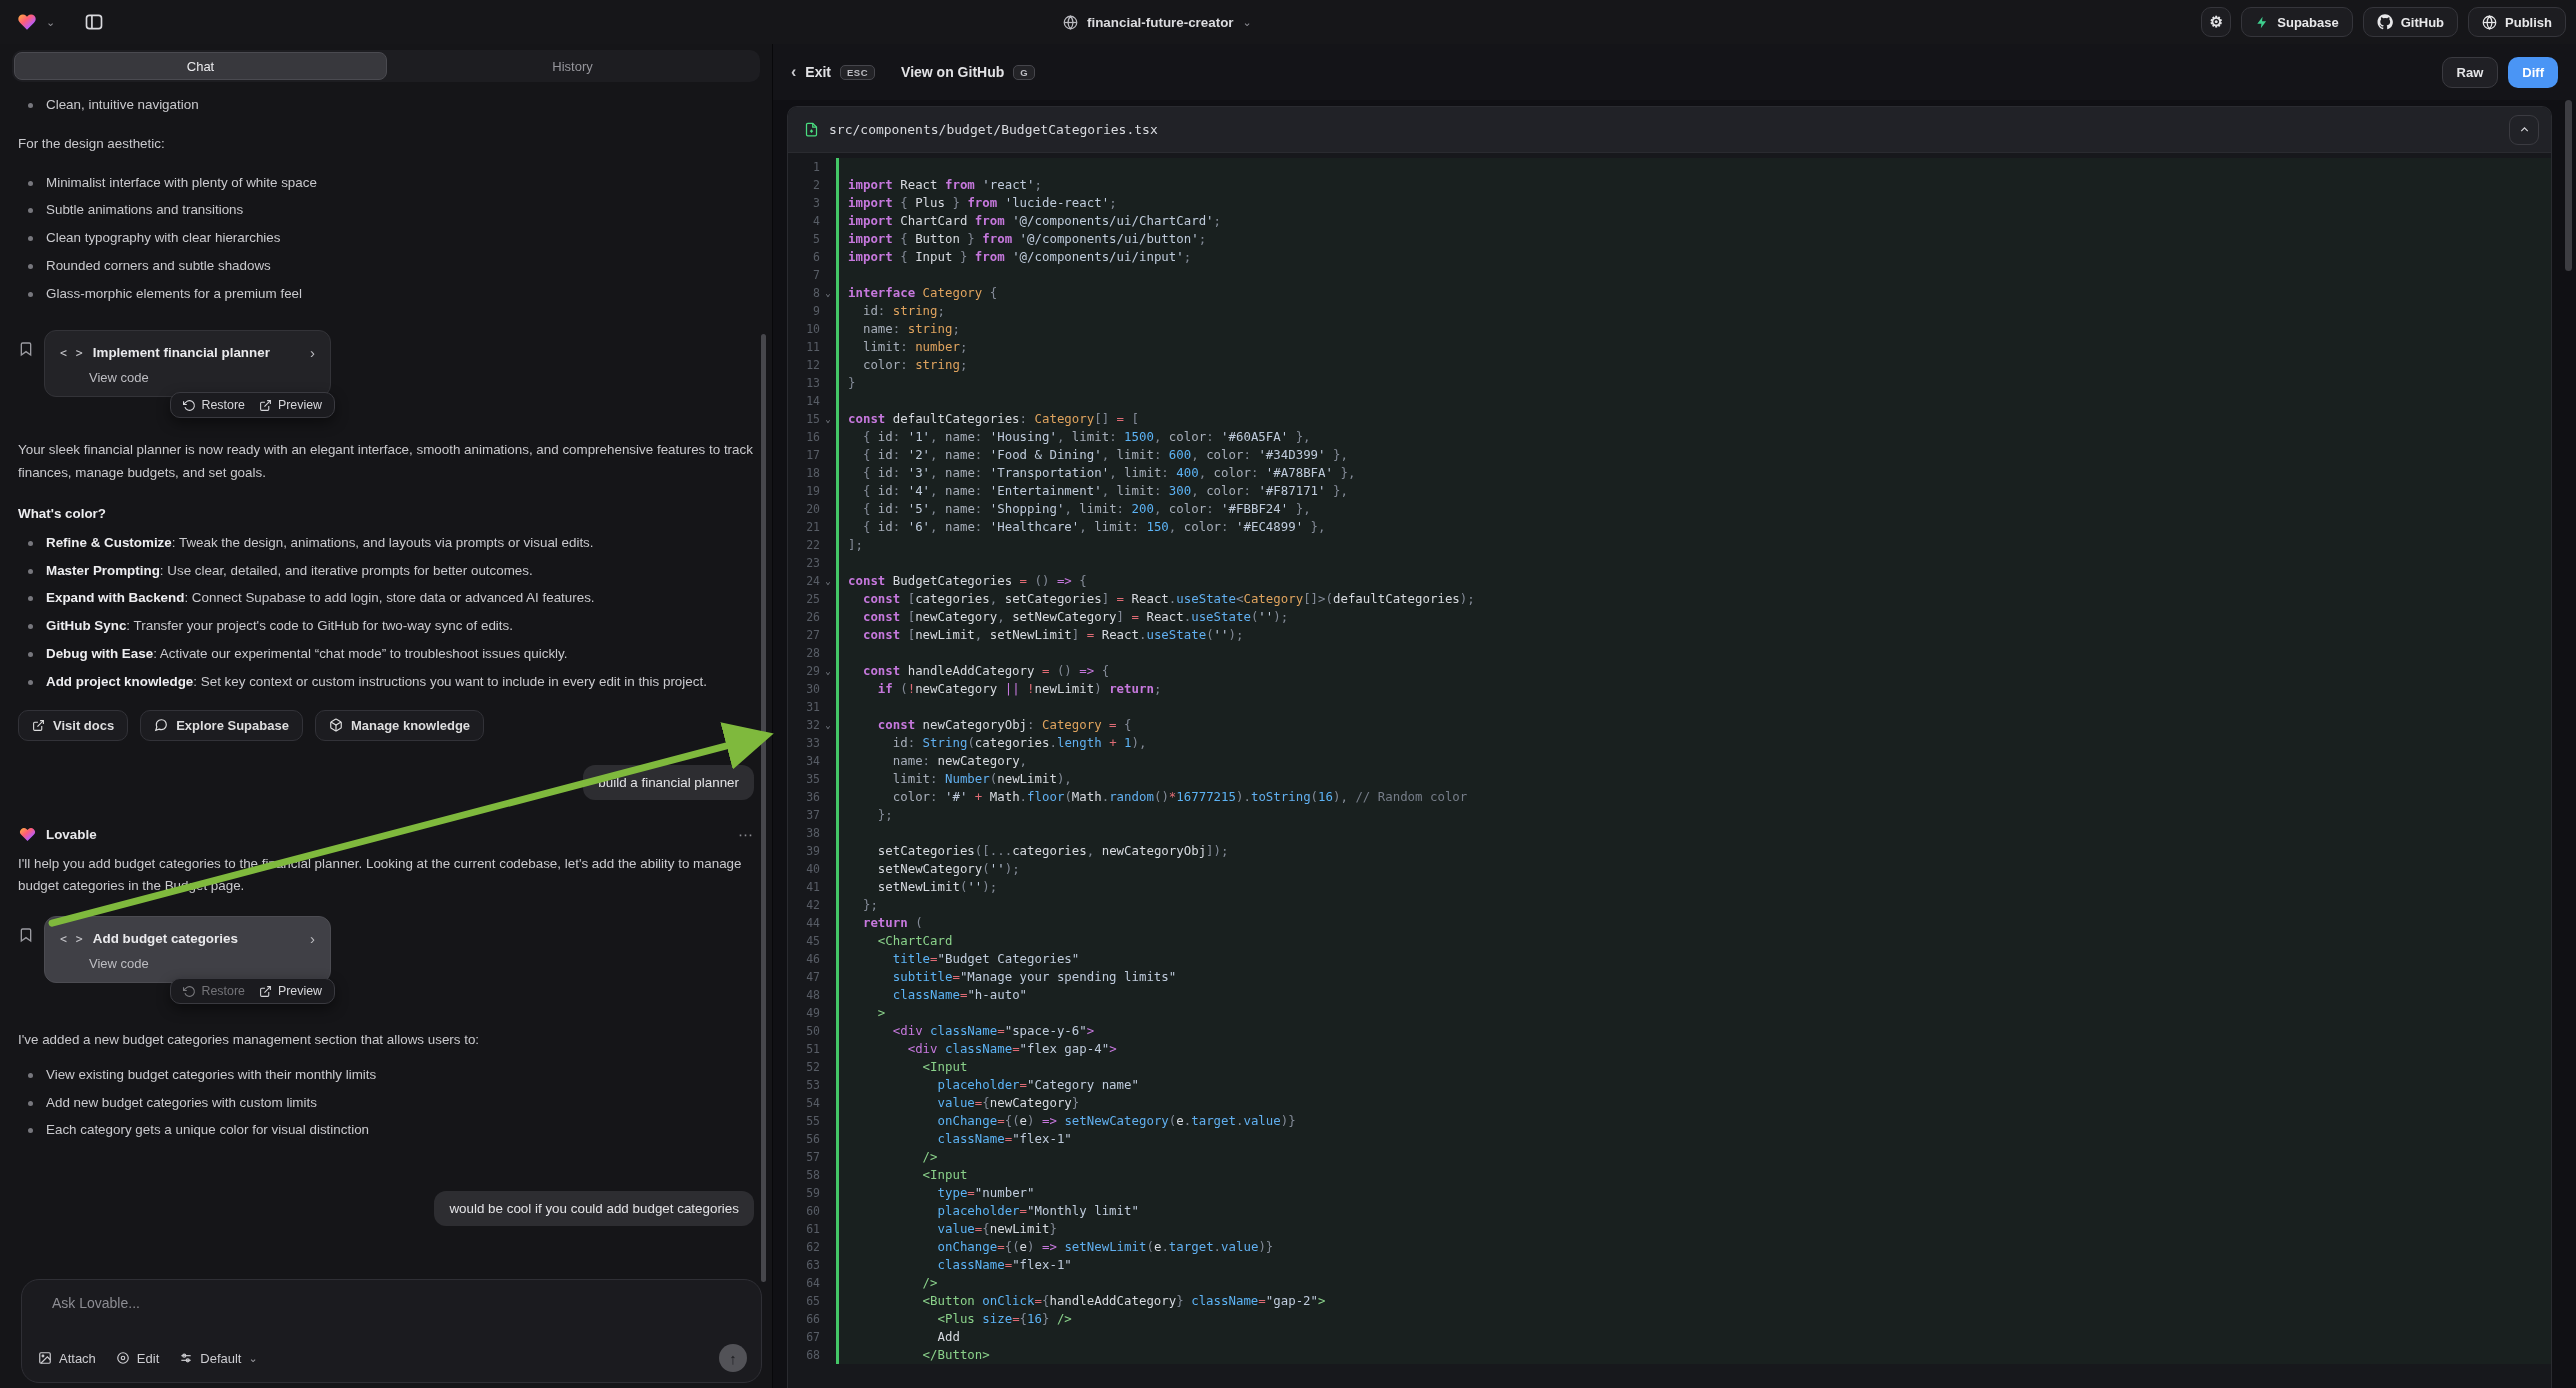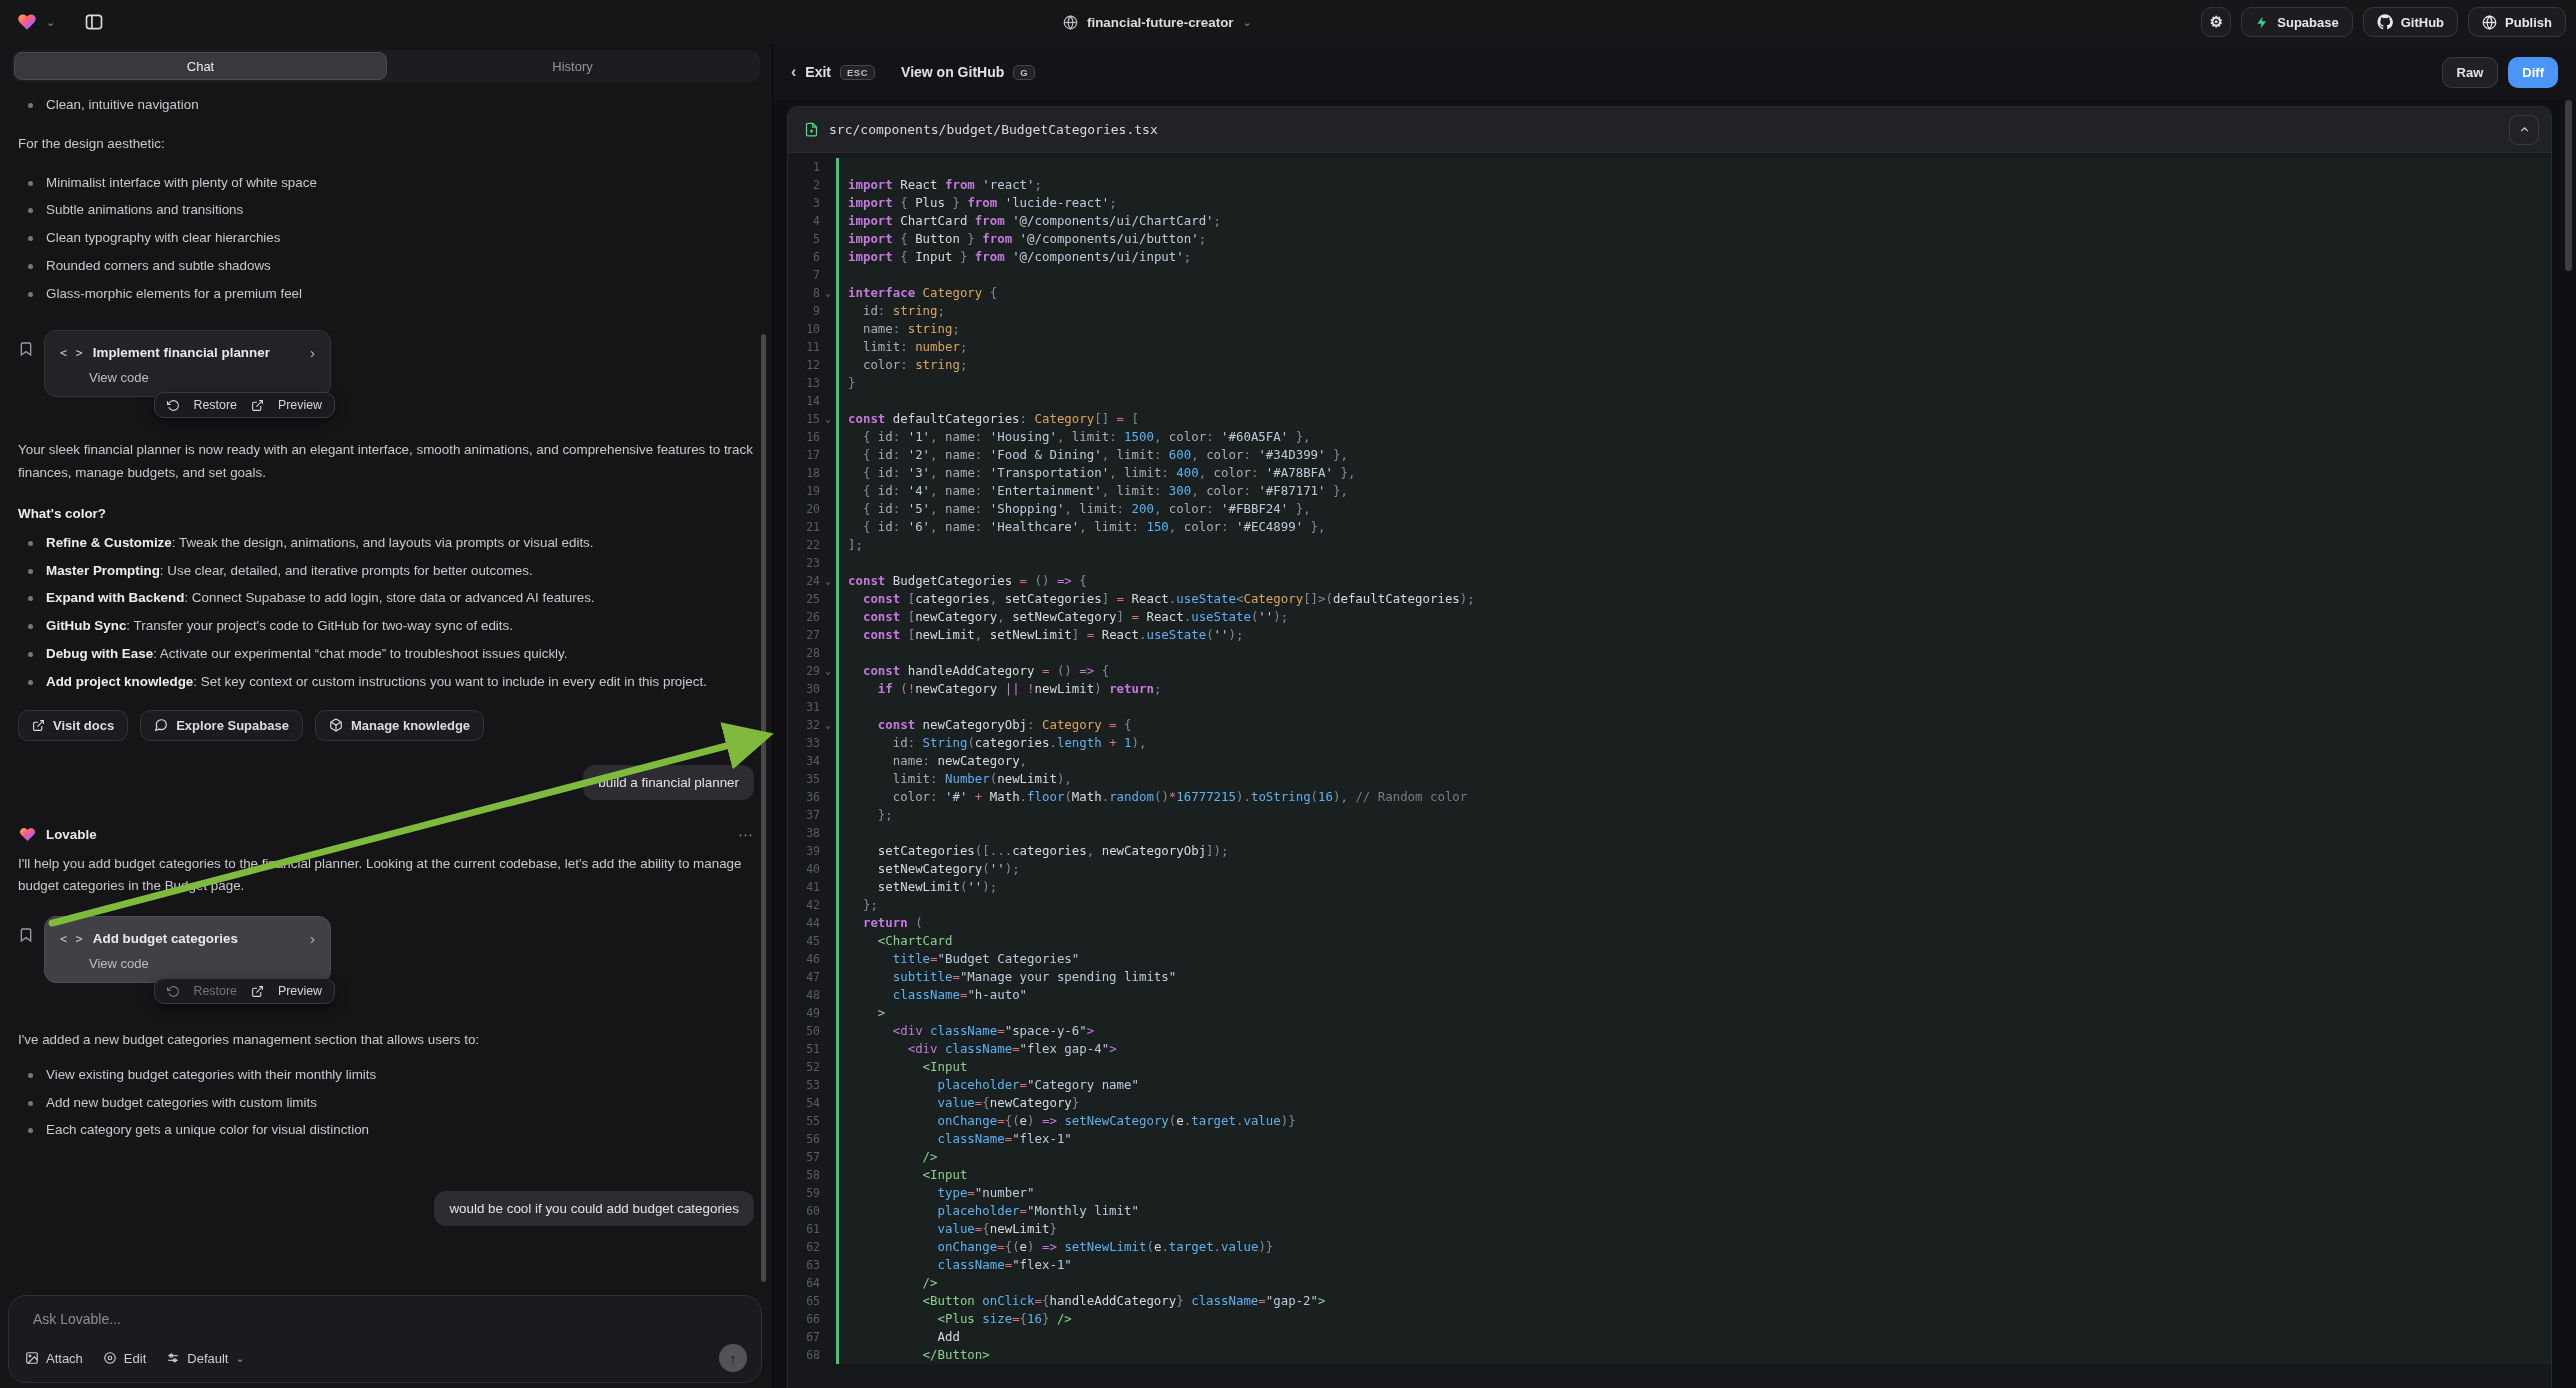--- a/index.html
+++ b/index.html
@@ -38,35 +38,35 @@
   .bm-icon { margin-top:10px; flex:0 0 auto; }
   .ver-card { position:relative; width:287px; border-radius:12px; padding:13px 15px 11px 15px; }
   .ver-card.c1 { background:#232327; border:1px solid #333338; }
   .ver-card.c2 { background:#404046; border:1px solid #4c4c52; }
   .ver-row { display:flex; align-items:center; gap:9px; }
   .code-glyph { font-family:"DejaVu Sans Mono", monospace; font-size:11.5px; color:#c5c5ca; letter-spacing:1px; }
   .ver-title { flex:1; font-size:13.4px; font-weight:600; color:#e9e9ec; }
   .ver-chev { color:#bcbcc1; font-size:15px; }
   .view-code { margin:9px 0 0 29px; font-size:13px; color:#bdbdc2; }
   .ver-pill { position:absolute; right:-5px; bottom:-22px; display:flex; align-items:center; gap:14px; background:#1b1b1f; border:1px solid #3a3a40; border-radius:10px; padding:5px 12px; box-shadow:0 5px 14px rgba(0,0,0,.45); }
-  .pill-btn { display:flex; align-items:center; gap:14px; font-size:12.4px; color:#d6d6da; white-space:nowrap; }
+  .pill-btn { display:flex; align-items:center; gap:6px; font-size:12.4px; color:#d6d6da; white-space:nowrap; }
   .pill-btn.dim { color:#737378; }
   .pill-btn.dim svg { opacity:.5; }
 
   .qa-row { display:flex; gap:12px; }
   .qa-btn { display:flex; align-items:center; gap:8px; height:31px; padding:0 13px; background:#1c1c20; border:1px solid #323238; border-radius:10px; font-size:13px; color:#dededf; font-weight:600; white-space:nowrap; }
 
   .chip-row { display:flex; justify-content:flex-end; }
   .user-chip { background:#2d2d31; border-radius:12px; padding:10px 15px; font-size:13.4px; color:#e3e3e6; }
 
   .lov-row { display:flex; align-items:center; gap:9px; }
   .lov-name { font-size:13.4px; font-weight:600; color:#e8e8eb; flex:1; }
   .more-dots { color:#8a8a90; font-size:15px; letter-spacing:1px; }
 
-  .composer { position:absolute; left:8px; right:10px; bottom:5px; height:88px; background:#1b1b1f; border:1px solid #2f2f35; border-radius:18px; padding:14px 16px 10px 24px; }
+  .composer { position:absolute; left:21px; right:10px; bottom:5px; height:104px; background:#1b1b1f; border:1px solid #2f2f35; border-radius:18px; padding:14px 16px 10px 30px; }
   .composer input { width:90%; background:transparent; border:none; outline:none; font-size:14px; color:#e6e6e9; font-family:"Liberation Sans", sans-serif; }
   .composer input::placeholder { color:#8d8d93; }
   .comp-row { position:absolute; left:16px; right:14px; bottom:10px; display:flex; align-items:center; gap:20px; }
   .comp-btn { display:flex; align-items:center; gap:7px; font-size:13px; color:#cdcdd1; }
   .send-btn { margin-left:auto; width:28px; height:28px; border-radius:50%; background:#525257; display:flex; align-items:center; justify-content:center; color:#1d1d20; font-size:15px; font-weight:700; }
 
   .arrow-svg { position:absolute; left:0; top:44px; width:797px; height:1344px; pointer-events:none; z-index:6; }
 
   
   .code-panel { position:absolute; left:772px; top:44px; width:1804px; height:1344px; background:#101014; border-left:1px solid #08080a; }

